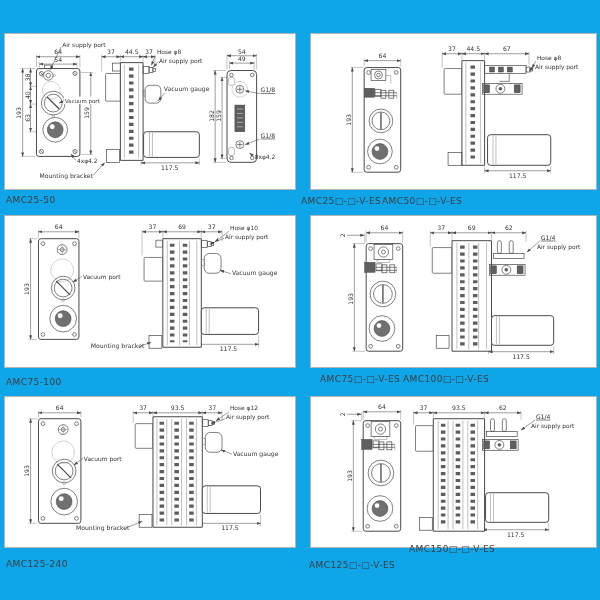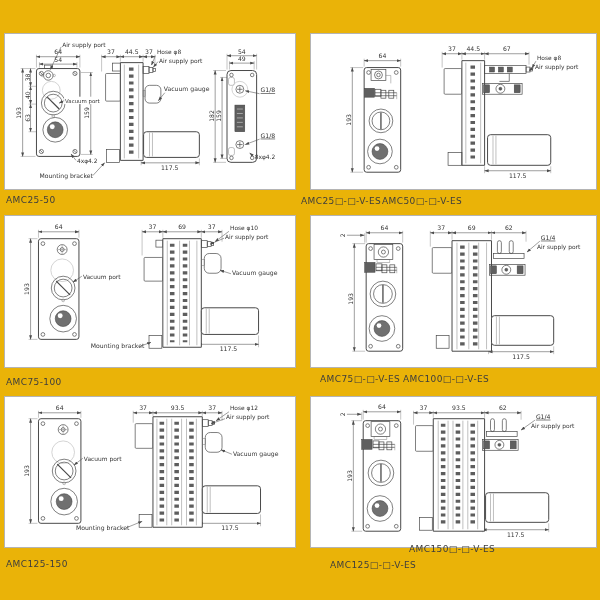--- a/index.html
+++ b/index.html
@@ -1,16 +1,16 @@
 <!DOCTYPE html>
 <html><head>
 <meta charset="utf-8">
 <style>
   html,body{margin:0;padding:0;}
-  #page{position:relative;width:600px;height:600px;background:#eab308;overflow:hidden;
+  #page{position:relative;width:600px;height:600px;background:#0ea5e9;overflow:hidden;
         font-family:"DejaVu Sans",sans-serif;}
   .panel{position:absolute;border:1px solid #b4b4b4;background:#fff;box-sizing:border-box;}
   .panel svg{display:block;width:100%;height:100%;}
   .cap{position:absolute;font-family:"DejaVu Sans",sans-serif;font-size:9px;color:#3d3d3d;
        letter-spacing:.4px;white-space:pre;}
   .t{font-family:"DejaVu Sans",sans-serif;font-size:6.2px;fill:#333;}
   .tl{font-size:6px;}
   .tv{font-size:5.5px;}
   .tm{text-anchor:middle;}
   .b{fill:#fff;stroke:#474747;stroke-width:1;stroke-linejoin:round;}
@@ -689,17 +689,17 @@
   </g>
 </svg>
 </div>
 
 <div class="cap" style="left:6px;top:195px">AMC25-50</div>
 <div class="cap" style="left:301px;top:196px">AMC25□-□-V-ES</div>
 <div class="cap" style="left:382px;top:196px">AMC50□-□-V-ES</div>
 <div class="cap" style="left:6px;top:377px">AMC75-100</div>
 <div class="cap" style="left:320px;top:374px">AMC75□-□-V-ES</div>
 <div class="cap" style="left:403px;top:374px">AMC100□-□-V-ES</div>
-<div class="cap" style="left:6px;top:559px">AMC125-150</div>
-<div class="cap" style="left:330px;top:560px">AMC125□-□-V-ES</div>
+<div class="cap" style="left:6px;top:559px">AMC125-240</div>
+<div class="cap" style="left:309px;top:560px">AMC125□-□-V-ES</div>
 <div class="cap" style="left:409px;top:544px">AMC150□-□-V-ES</div>
 
 </div>
 
 </body></html>

